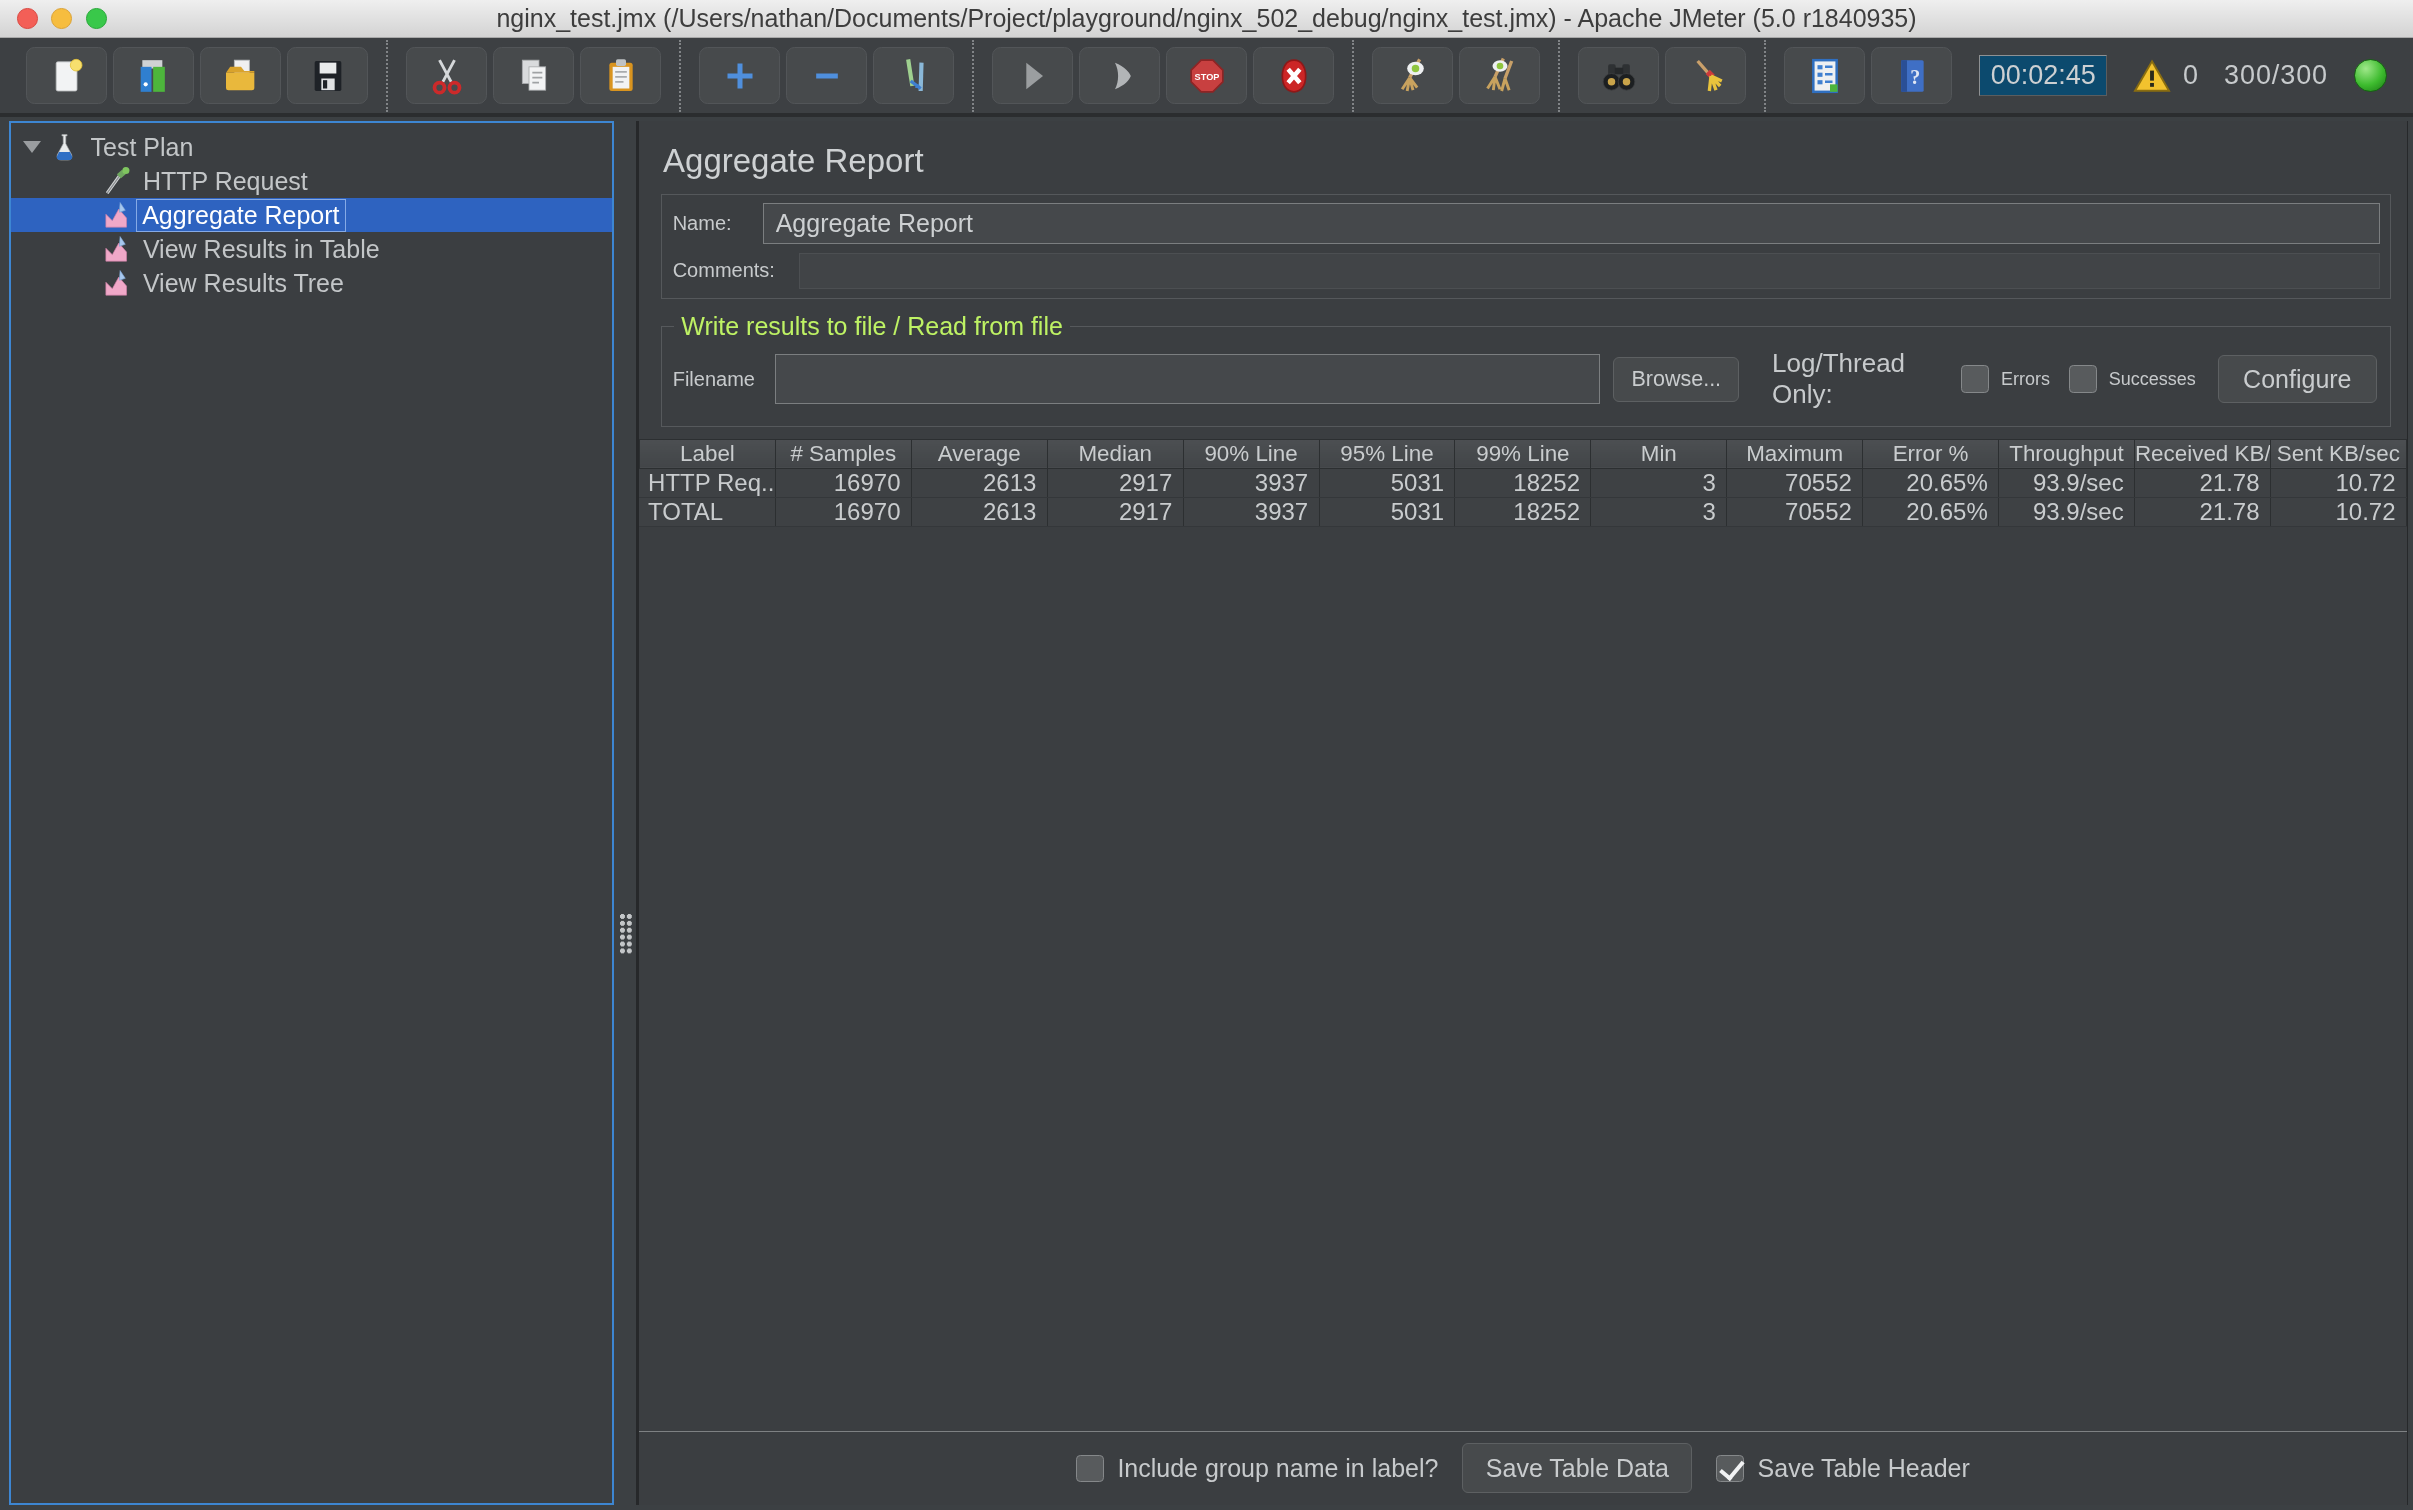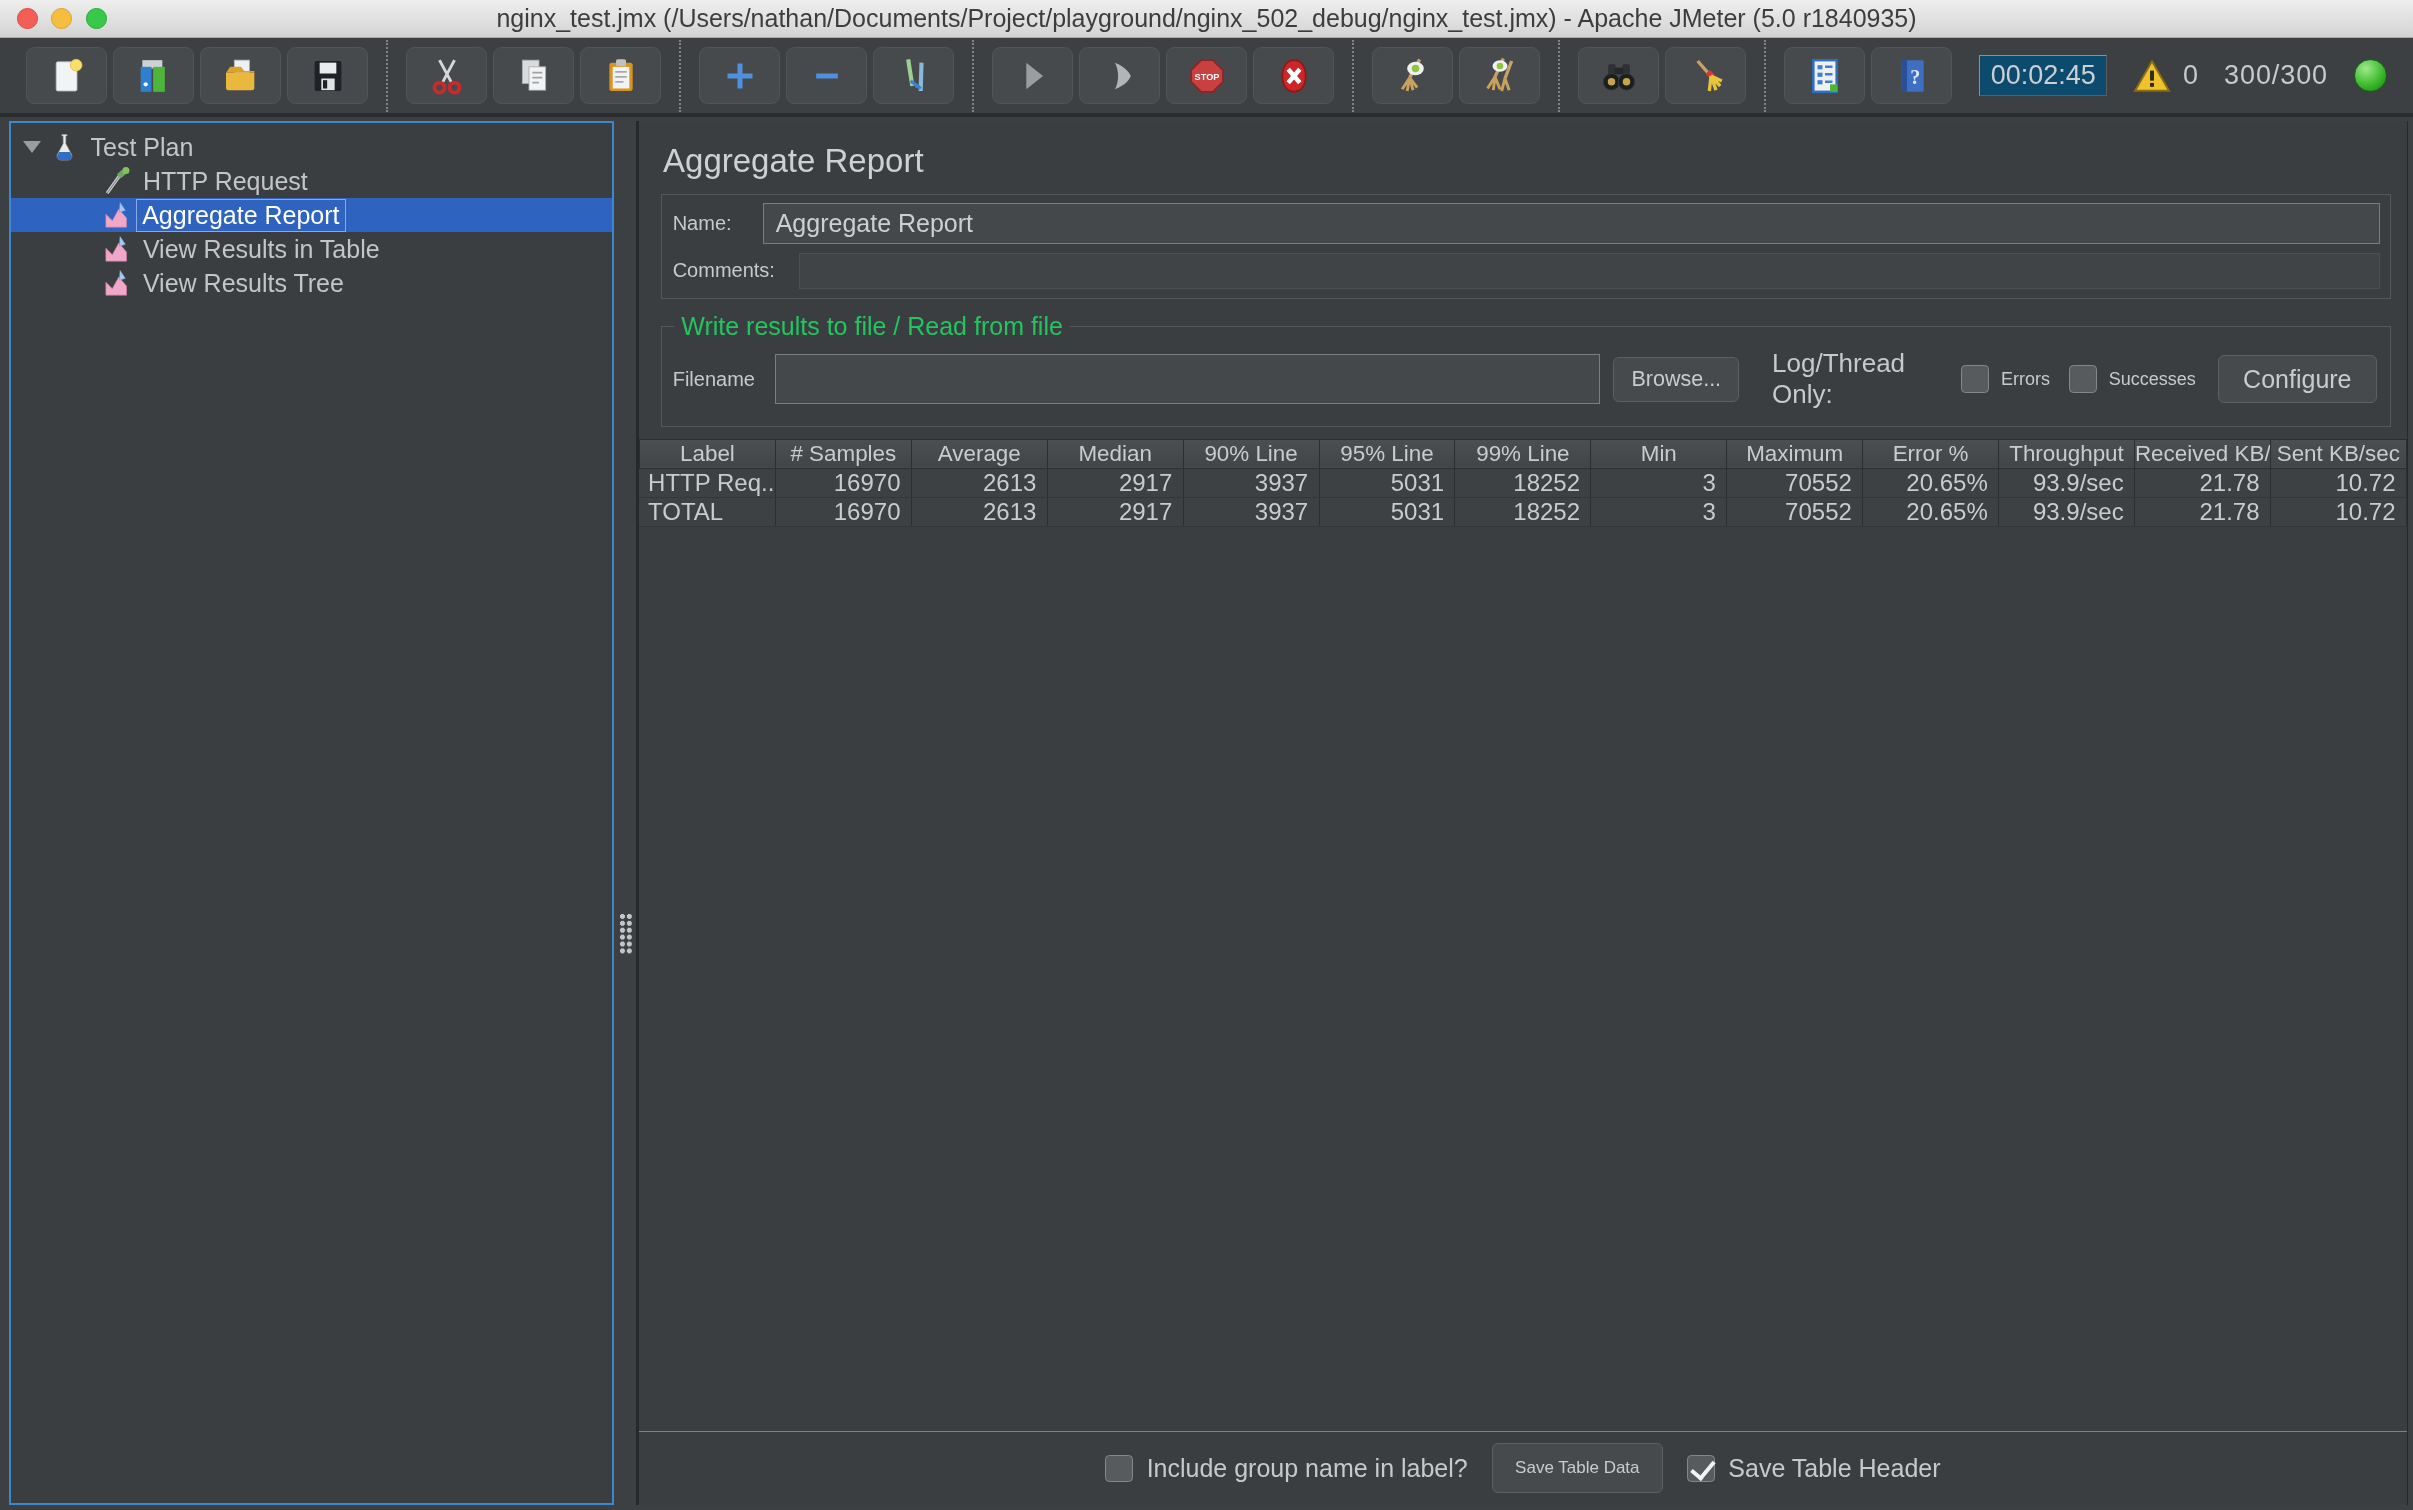--- a/index.html
+++ b/index.html
@@ -56,21 +56,21 @@
   .lbl { font-size:20px; color:#c7cacc; }
   .name-lbl { width:90px; flex:0 0 90px; }
   .txt-input { height:41px; background:#45484b; border:1.7px solid #7b7e80; color:#cdd0d2; font-size:25px;
     padding:0 12px; font-family:"Liberation Sans","DejaVu Sans",sans-serif; }
   .name-input { flex:1; }
   .comments-row { margin-top:8.6px; }
   .comments-lbl { width:126px; flex:0 0 126px; }
   .comments-input { flex:1; height:36px; background:#414447; border:0.9px solid #4c4f52; }
 
   fieldset.file-group { border:1.7px solid #56595c; margin-top:13.8px; padding:6.9px 13.8px 15.5px 10.3px; }
-  fieldset.file-group legend { font-size:25px; color:#22c55e; padding:0 6.9px; margin-left:1.7px; }
+  fieldset.file-group legend { font-size:25px; color:#bef264; padding:0 6.9px; margin-left:1.7px; }
   .fg-row { display:flex; align-items:center; }
   .filename-lbl { width:102px; flex:0 0 102px; }
   .filename-input { width:825px; flex:0 0 825px; height:50px; }
   .btn { background:#474a4c; border:0.9px solid #5d6062; border-radius:6px; color:#c9ccce;
     font-family:"Liberation Sans","DejaVu Sans",sans-serif; display:inline-flex; align-items:center; justify-content:center; }
   .browse-btn { font-size:21.5px; height:45px; padding:0 17px; margin-left:13.8px; }
   .logdisp-lbl { font-size:26px; margin-left:33px; }
   .chk { width:27.6px; height:27.6px; background:#585b5d; border:1.7px solid #85888a; border-radius:4.3px;
     margin-left:19px; flex:0 0 auto; position:relative; }
   .chk.checked::after { content:""; position:absolute; left:7.8px; top:0px; width:9.5px; height:19px;
@@ -86,21 +86,21 @@
     padding-right:10.3px; border-right:0.9px solid #2c2f31; border-bottom:0.9px solid #34373a; overflow:hidden; white-space:nowrap; }
   table.results td.left { text-align:left; padding-left:8.6px; }
   table.results { border-bottom:1.7px solid #2a2c2e; }
 
   .main-spacer { flex:1; }
 
   
   .footer-bar { flex:0 0 74px; border-top:1.7px solid #7e8183; display:flex; align-items:center; justify-content:center; gap:0; }
   .footer-bar .chk { margin-left:0; }
   .footer-lbl { font-size:25px; margin:0 0 0 13.8px; }
-  .save-data-btn { font-size:17px; height:50px; padding:0 22.4px; margin:0 24px; }
+  .save-data-btn { font-size:25px; height:50px; padding:0 22.4px; margin:0 24px; }
   .hdr-chk { margin-right:0; }
 </style>
 </head>
 <body>
 
 <div class="window">
 
   <div class="titlebar">
     <div class="traffic">
       <div class="tl red"></div>

